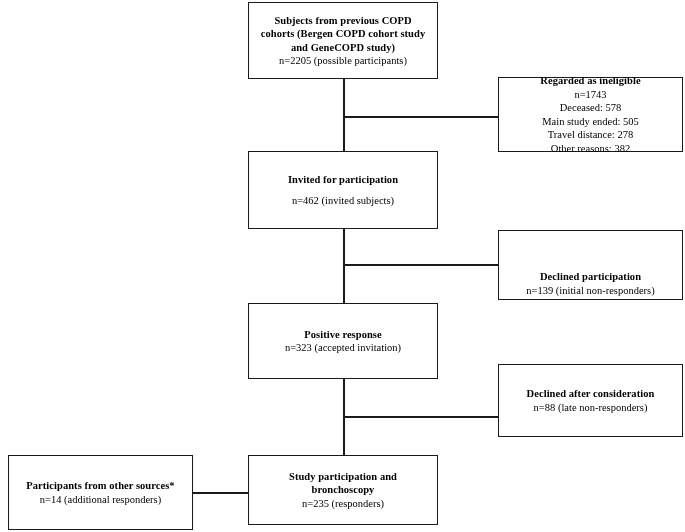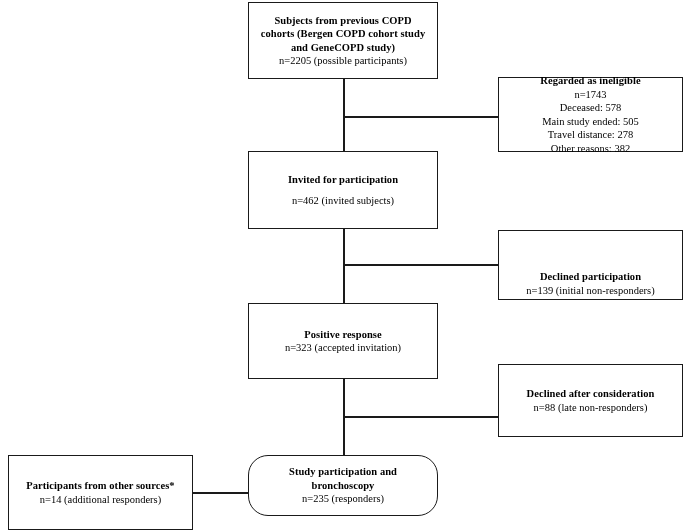--- a/index.html
+++ b/index.html
@@ -104,19 +104,19 @@
   <div class="node" style="left:498px; top:364px; width:185px; height:73px;">
     <div class="title">Declined after consideration</div>
     <div class="line">n=88 (late non-responders)</div>
   </div>
 
   <div class="node" style="left:8px; top:455px; width:185px; height:75px;">
     <div class="title">Participants from other sources*</div>
     <div class="line">n=14 (additional responders)</div>
   </div>
 
-  <div class="node" style="left:248px; top:455px; width:190px; height:61px;border-radius:20px;">
+  <div class="node" style="left:248px; top:455px; width:190px; height:70px;">
     <div class="title">Study participation and</div>
     <div class="title">bronchoscopy</div>
     <div class="line">n=235 (responders)</div>
   </div>
 
 </div>
 
 </body></html>

